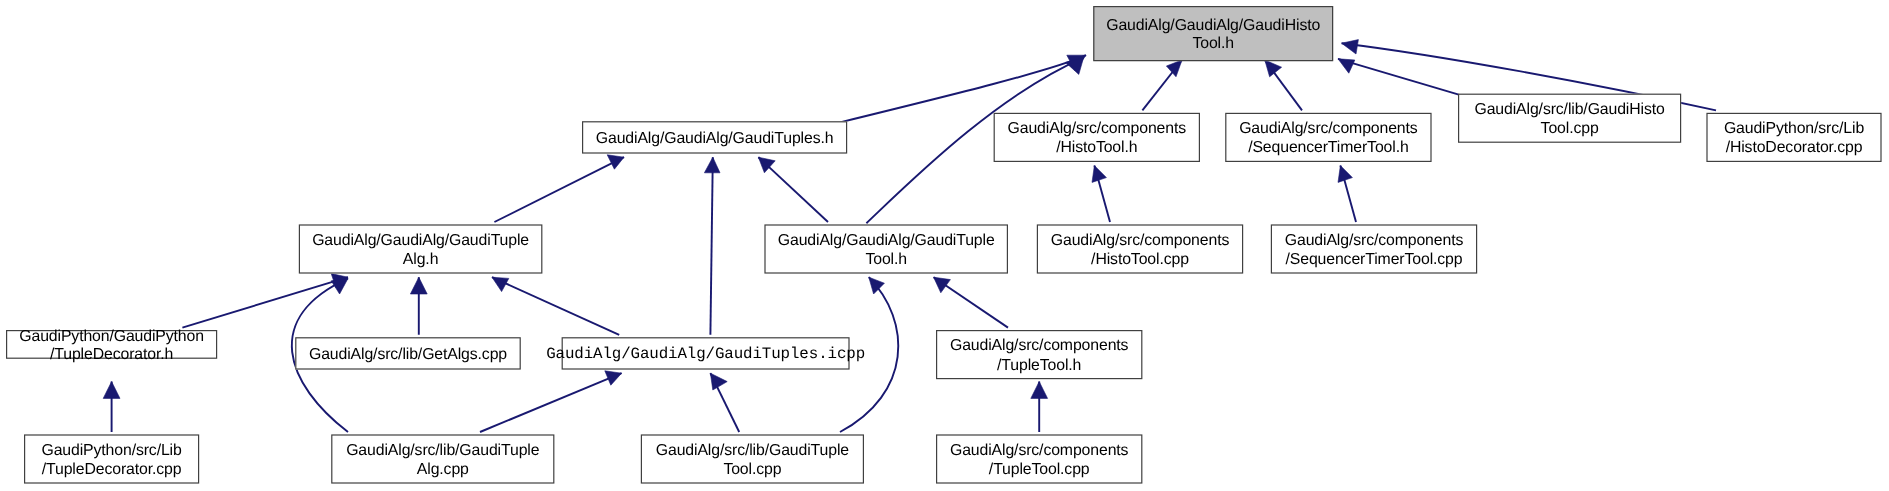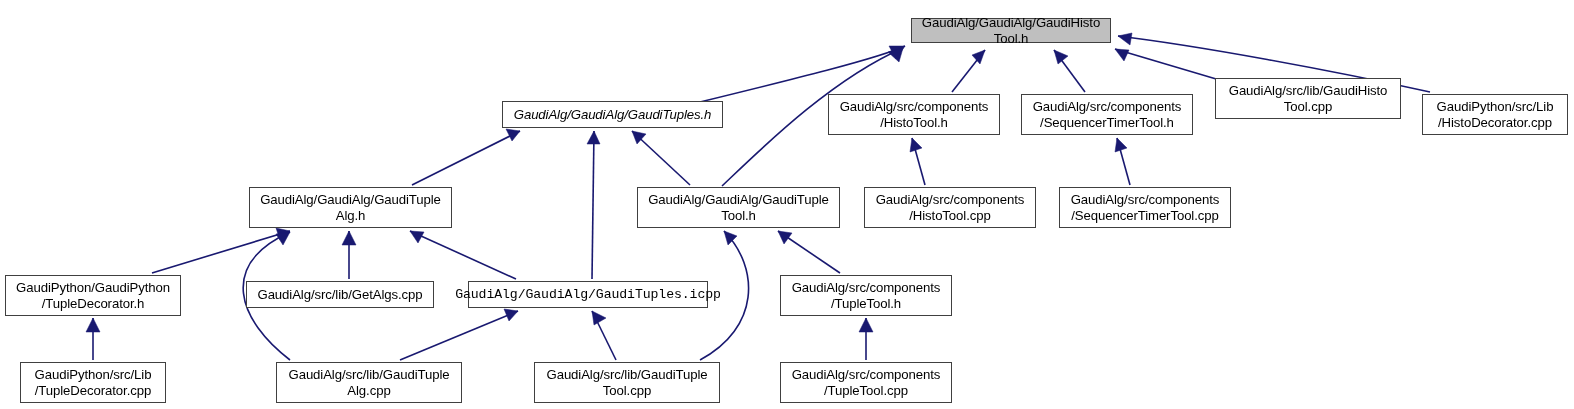--- a/index.html
+++ b/index.html
@@ -144,40 +144,40 @@
       <g>
         <path class="edge-path" d="M 925 185 L 912 138" stroke="#191970"></path>
         <path class="arrow-head" d="M 912 138 L 910 152 L 922 148 Z" fill="#191970" stroke="#191970"></path>
       </g>
       <g>
         <path class="edge-path" d="M 1130 185 L 1117 138" stroke="#191970"></path>
         <path class="arrow-head" d="M 1117 138 L 1115 152 L 1127 148 Z" fill="#191970" stroke="#191970"></path>
       </g>
     </svg>
   <div id="nodes-layer">
-      <div class="node-box root-node" style="left: 911px; top: 18px; width: 200px; height: 25px; text-align: center;"><span class="node-label">GaudiAlg/GaudiAlg/GaudiHisto
+      <div class="node-box root-node" style="left: 911px; top: 5px; width: 200px; height: 46px; text-align: center;"><span class="node-label">GaudiAlg/GaudiAlg/GaudiHisto
 Tool.h</span></div>
-      <div class="node-box" style="left: 502px; top: 101px; width: 221px; height: 27px; font-style: italic;"><span class="node-label">GaudiAlg/GaudiAlg/GaudiTuples.h</span></div>
+      <div class="node-box" style="left: 485px; top: 101px; width: 221px; height: 27px;"><span class="node-label">GaudiAlg/GaudiAlg/GaudiTuples.h</span></div>
       <div class="node-box" style="left: 828px; top: 94px; width: 172px; height: 41px;"><span class="node-label">GaudiAlg/src/components
 /HistoTool.h</span></div>
       <div class="node-box" style="left: 1021px; top: 94px; width: 172px; height: 41px;"><span class="node-label">GaudiAlg/src/components
 /SequencerTimerTool.h</span></div>
       <div class="node-box" style="left: 1215px; top: 78px; width: 186px; height: 41px;"><span class="node-label">GaudiAlg/src/lib/GaudiHisto
 Tool.cpp</span></div>
       <div class="node-box" style="left: 1422px; top: 94px; width: 146px; height: 41px;"><span class="node-label">GaudiPython/src/Lib
 /HistoDecorator.cpp</span></div>
       <div class="node-box" style="left: 249px; top: 187px; width: 203px; height: 41px;"><span class="node-label">GaudiAlg/GaudiAlg/GaudiTuple
 Alg.h</span></div>
       <div class="node-box" style="left: 637px; top: 187px; width: 203px; height: 41px;"><span class="node-label">GaudiAlg/GaudiAlg/GaudiTuple
 Tool.h</span></div>
       <div class="node-box" style="left: 864px; top: 187px; width: 172px; height: 41px;"><span class="node-label">GaudiAlg/src/components
 /HistoTool.cpp</span></div>
       <div class="node-box" style="left: 1059px; top: 187px; width: 172px; height: 41px;"><span class="node-label">GaudiAlg/src/components
 /SequencerTimerTool.cpp</span></div>
-      <div class="node-box" style="left: 5px; top: 275px; width: 176px; height: 41px;"><span class="node-label">GaudiPython/GaudiPython
+      <div class="node-box" style="left: 5px; top: 275px; width: 176px; height: 24px;"><span class="node-label">GaudiPython/GaudiPython
 /TupleDecorator.h</span></div>
       <div class="node-box" style="left: 246px; top: 281px; width: 188px; height: 27px;"><span class="node-label">GaudiAlg/src/lib/GetAlgs.cpp</span></div>
       <div class="node-box" style="left: 468px; top: 281px; width: 240px; height: 27px; font-family: Liberation Mono, monospace;"><span class="node-label">GaudiAlg/GaudiAlg/GaudiTuples.icpp</span></div>
       <div class="node-box" style="left: 780px; top: 275px; width: 172px; height: 41px;"><span class="node-label">GaudiAlg/src/components
 /TupleTool.h</span></div>
       <div class="node-box" style="left: 20px; top: 362px; width: 146px; height: 41px;"><span class="node-label">GaudiPython/src/Lib
 /TupleDecorator.cpp</span></div>
       <div class="node-box" style="left: 276px; top: 362px; width: 186px; height: 41px;"><span class="node-label">GaudiAlg/src/lib/GaudiTuple
 Alg.cpp</span></div>
       <div class="node-box" style="left: 534px; top: 362px; width: 186px; height: 41px;"><span class="node-label">GaudiAlg/src/lib/GaudiTuple

